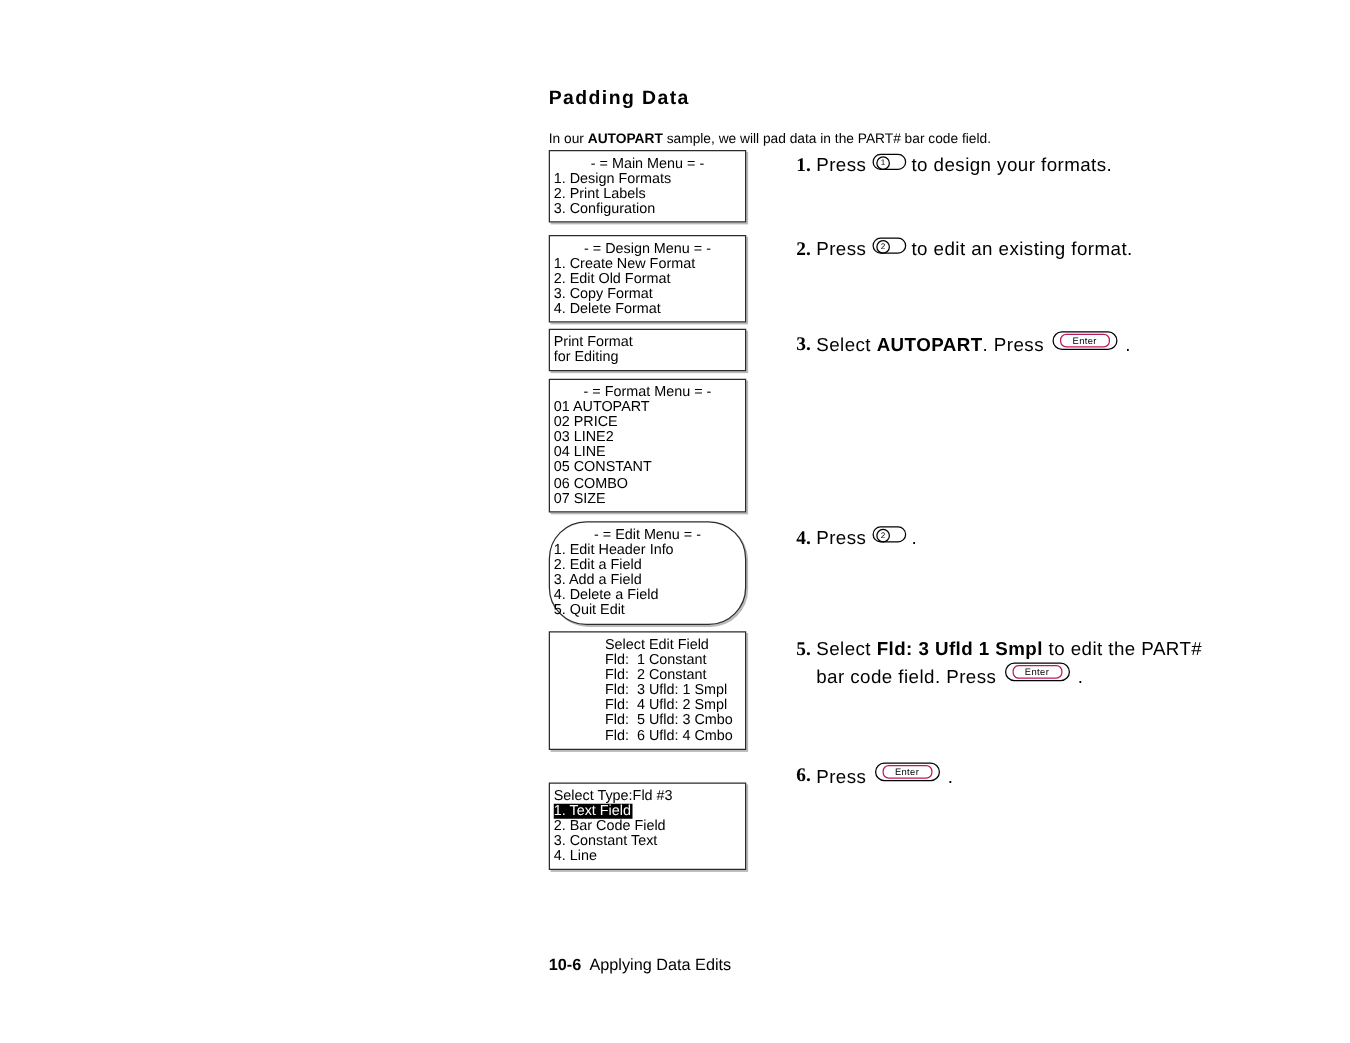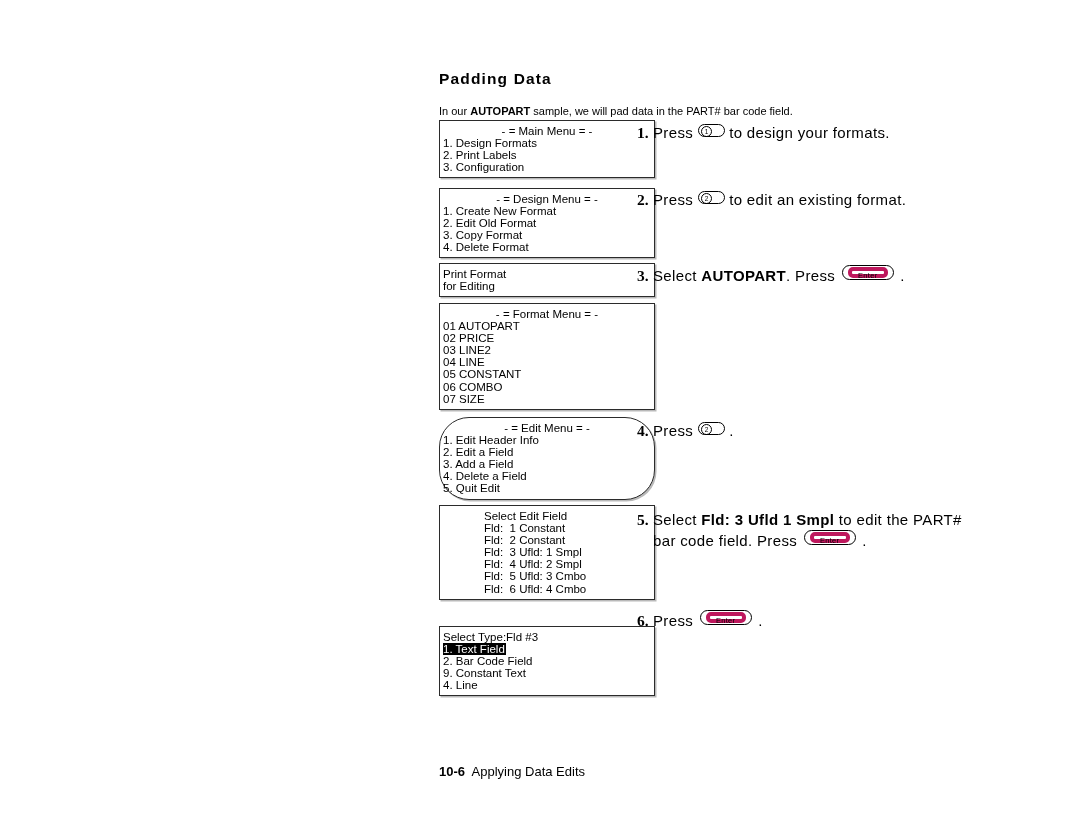--- a/index.html
+++ b/index.html
@@ -45,21 +45,21 @@
     font-size: 11px;
     line-height: 20px;
     white-space: nowrap;
   }
   #intro-paragraph b { font-weight: bold; }
 
   
   .lcd-box {
     position: absolute;
     left: 439px;
-    width: 216px;
+    width: 158px;
     box-sizing: border-box;
     border: 1px solid #2b2b2b;
     background: #ffffff;
     font-family: "Liberation Sans", sans-serif;
     font-size: 11.5px;
     line-height: 12.1px;
     padding: 4px 0 4px 3px;
     box-shadow: 1.5px 1.5px 0 0 #b9b9b9;
   }
   .lcd-line {
@@ -153,21 +153,21 @@
     border-radius: 8px;
     position: relative;
     margin: 0 2px;
   }
   .key-enter .cap {
     position: absolute;
     left: 5px;
     top: 1px;
     right: 5px;
     bottom: 1px;
-    border: 4px solid #be185d;
+    border: 1px solid #be185d;
     border-radius: 5px;
     font-size: 7.5px;
     line-height: 9px;
     letter-spacing: 0.3px;
     font-family: "Liberation Sans", sans-serif;
   }
 
   
   #page-footer {
     position: absolute;
@@ -293,21 +293,21 @@
       </div>
       <div class="lcd-box" id="box-select-type">
         <span class="lcd-line-wrap">
           <span class="lcd-line">Select Type:Fld #3</span>
         </span>
         <span class="lcd-line-wrap"><span class="lcd-line selected">1. Text Field</span></span>
         <span class="lcd-line-wrap">
           <span class="lcd-line">2. Bar Code Field</span>
         </span>
         <span class="lcd-line-wrap">
-          <span class="lcd-line">9. Constant Text</span>
+          <span class="lcd-line">3. Constant Text</span>
         </span>
         <span class="lcd-line-wrap">
           <span class="lcd-line">4. Line</span>
         </span>
       </div>
     </div>
 
   <div id="steps-container">
       <div class="step" id="step-1">
         <span class="step-num">1.</span>

